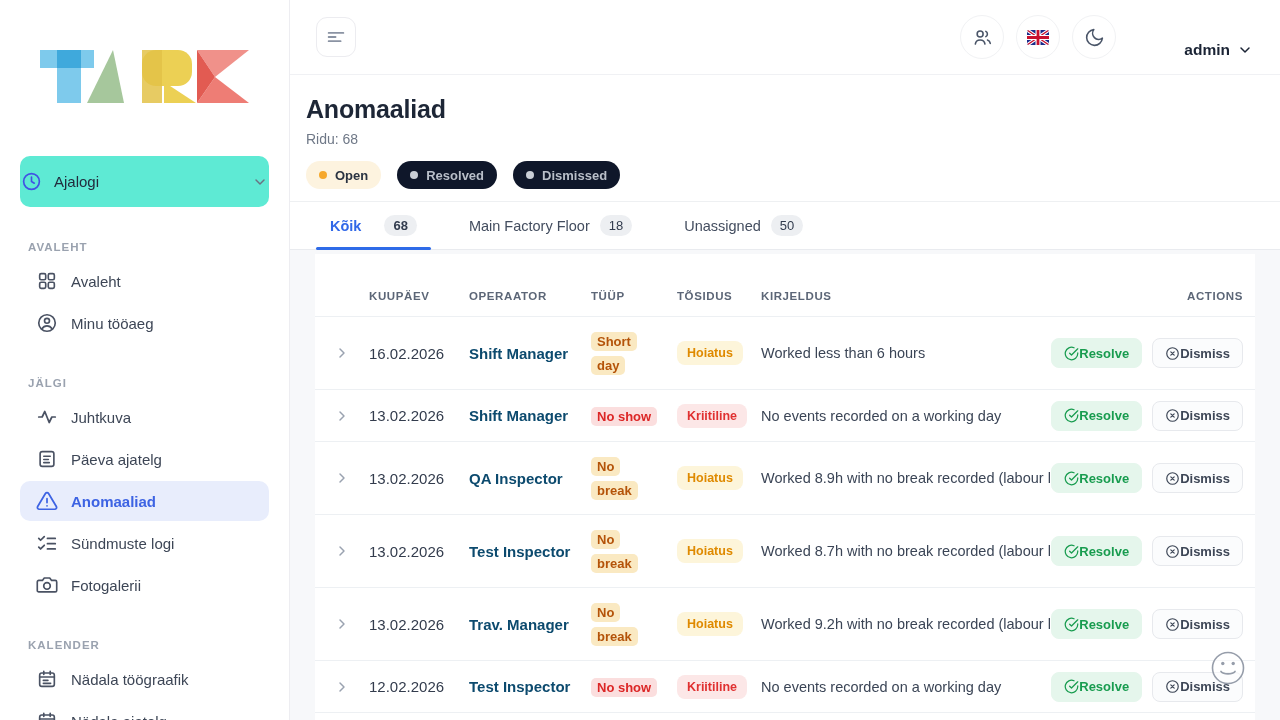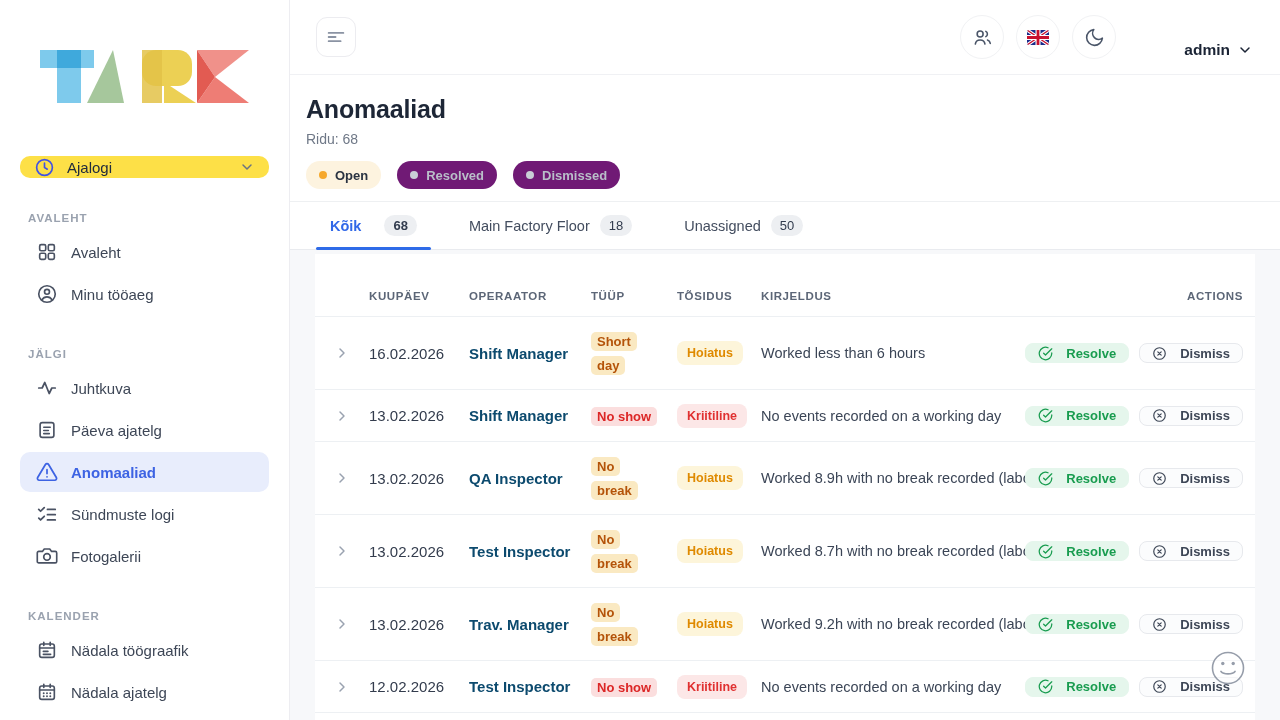--- a/index.html
+++ b/index.html
@@ -3,22 +3,22 @@
 <meta charset="utf-8">
 <style>
   * { margin:0; padding:0; box-sizing:border-box; }
   html,body { width:1280px; height:720px; overflow:hidden; background:#fff;
     font-family:"Liberation Sans", sans-serif; color:#222c3d; }
 
   
   .sidebar { position:fixed; left:0; top:0; width:290px; height:720px; background:#fff;
     border-right:1px solid #ededf1; overflow:hidden; z-index:5; }
   .logo { margin:50px 0 0 40px; width:210px; height:54px; display:block; cursor:pointer; }
-  .hist-pill { margin:52px 20px 0; height:22px; background:#fde047; border-radius:10px;
-    display:flex; align-items:center; padding:0 14px; cursor:pointer; }
+  .hist-pill { margin:52px 20px 0; height:51px; background:#5eead4; border-radius:10px;
+    display:flex; align-items:center; padding:0 1px; cursor:pointer; }
   .hist-pill .ic { width:21px; height:21px; color:#4152e4; flex:0 0 auto; }
   .hist-pill .lbl { margin-left:12px; font-size:15px; font-weight:500; color:#222c3d; }
   .hist-pill .chev { margin-left:auto; width:16px; height:16px; color:#6a7382; }
   .sec-title { margin:34px 0 8px 28px; font-size:11.5px; font-weight:600; letter-spacing:1px;
     color:#9aa2af; }
   .nav-item { margin:2px 20px; height:40px; border-radius:10px; display:flex; align-items:center;
     padding:0 0 0 16px; cursor:pointer; color:#3d4656; }
   .nav-item .ic { width:22px; height:22px; color:#4a5263; flex:0 0 auto; }
   .nav-item .lbl { margin-left:13px; font-size:15px; font-weight:500; }
   .nav-item.active { background:#e8edfc; color:#3d63e3; }
@@ -38,21 +38,21 @@
   .circ-btn svg { width:21px; height:21px; color:#4a5568; }
   .user-menu { margin-left:68px; display:flex; align-items:center; gap:7px; cursor:pointer; }
   .user-menu .lbl { font-size:15.5px; font-weight:600; color:#1b2435; }
   .user-menu svg { width:16px; height:16px; color:#1b2435; }
 
   .page-head { padding:20px 30px 0 16px; background:#fff; }
   .page-title { font-size:25px; font-weight:700; color:#1d2636; letter-spacing:-0.2px; }
   .row-count { margin-top:7px; font-size:14px; color:#6f7887; }
   .filters { display:flex; justify-content:flex-start; gap:16px; margin-top:14px; padding-bottom:12px; }
   .fpill { height:28px; border-radius:14px; display:flex; align-items:center; gap:8px;
-    padding:0 13px; font-size:13px; font-weight:600; cursor:pointer; background:#701a75; color:#b9bfc9; }
+    padding:0 13px; font-size:13px; font-weight:600; cursor:pointer; background:#0f172a; color:#b9bfc9; }
   .fpill .dot { width:8px; height:8px; border-radius:50%; background:#c9ced6; }
   .fpill.active { background:#fdf3df; color:#2a3342; }
   .fpill.active .dot { background:#f6a82c; }
   .head-border { border-bottom:1px solid #eef0f2; }
 
   .tabs { display:flex; align-items:stretch; height:48px; padding-left:26px; gap:24px;
     border-bottom:1px solid #e9ebef; background:#fff; }
   .tab { position:relative; display:flex; align-items:center; gap:10px; padding:0 14px;
     font-size:14.5px; font-weight:500; color:#434d5f; cursor:pointer; }
   .tab .cnt { background:#edeff2; border-radius:12px; padding:3px 9px; font-size:13px; color:#323c4e; }
@@ -78,21 +78,21 @@
   .typewrap.narrow { width:50px; }
   .chip { font-size:13px; font-weight:600; padding:2px 6px; border-radius:5px;
     -webkit-box-decoration-break:clone; box-decoration-break:clone; }
   .chip.amber { background:#fae9c2; color:#b45309; }
   .chip.red { background:#fbdede; color:#dc2626; }
   .badge { display:inline-block; font-size:12.5px; font-weight:600; padding:5px 10px; border-radius:8px; }
   .badge.warn { background:#fdf5da; color:#df8a00; }
   .badge.crit { background:#fce7e7; color:#e03131; }
   .cell.desc { font-size:14.5px; color:#3b4556; white-space:nowrap; overflow:hidden; }
   .cell.actions { display:flex; justify-content:flex-end; gap:10px; padding-right:12px; }
-  .btn { display:flex; align-items:center; gap:13px; height:20px; padding:0 12px; border-radius:8px;
+  .btn { display:flex; align-items:center; gap:0; height:30px; padding:0 12px; border-radius:8px;
     font-family:inherit; font-size:13px; font-weight:600; cursor:pointer; border:1px solid transparent; }
   .btn svg { width:15px; height:15px; }
   .btn.resolve { background:#e5f6ec; color:#189c4f; border-color:#e5f6ec; }
   .btn.dismiss { background:#fbfcfd; color:#3d4656; border-color:#e7e9ed; }
 
   .feedback { position:fixed; right:32px; bottom:32px; width:40px; height:40px; border:none;
     background:transparent; cursor:pointer; opacity:0.9; z-index:9; }
 </style>
 </head>
 <body>

